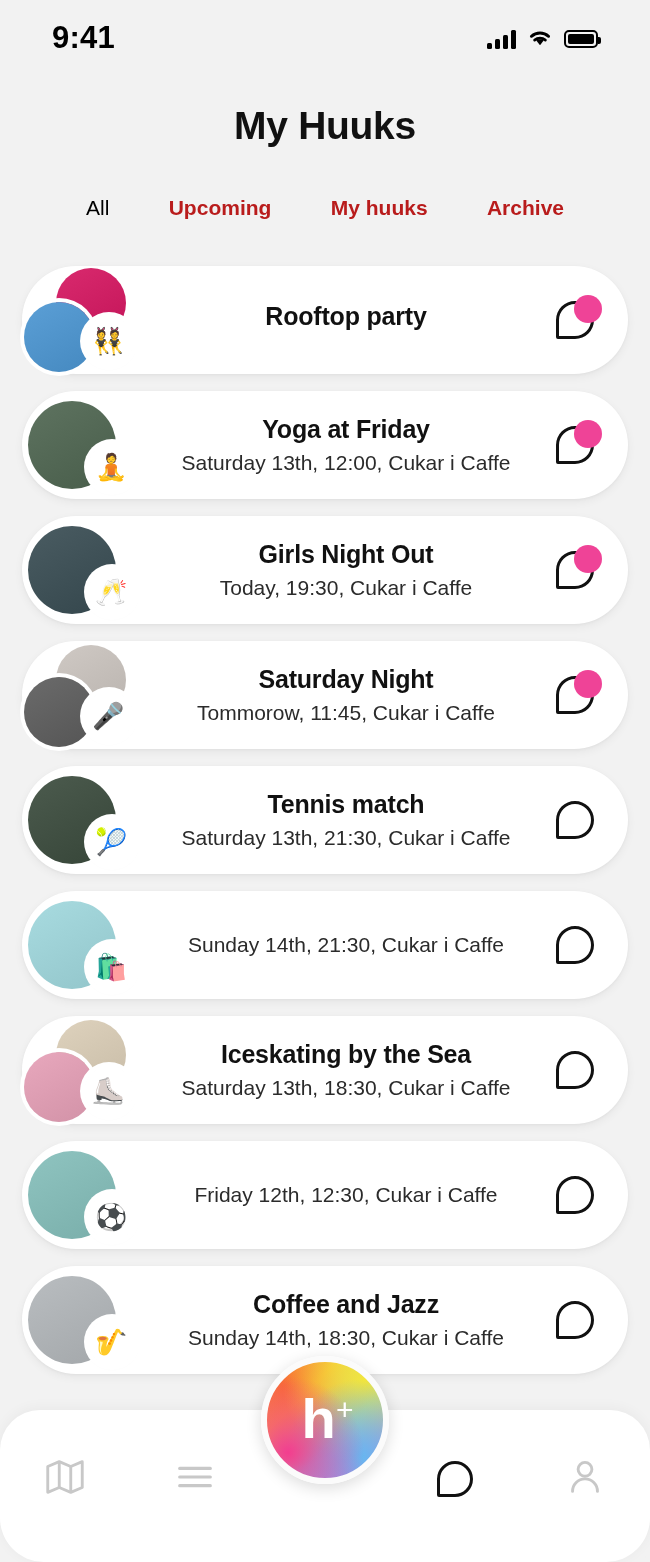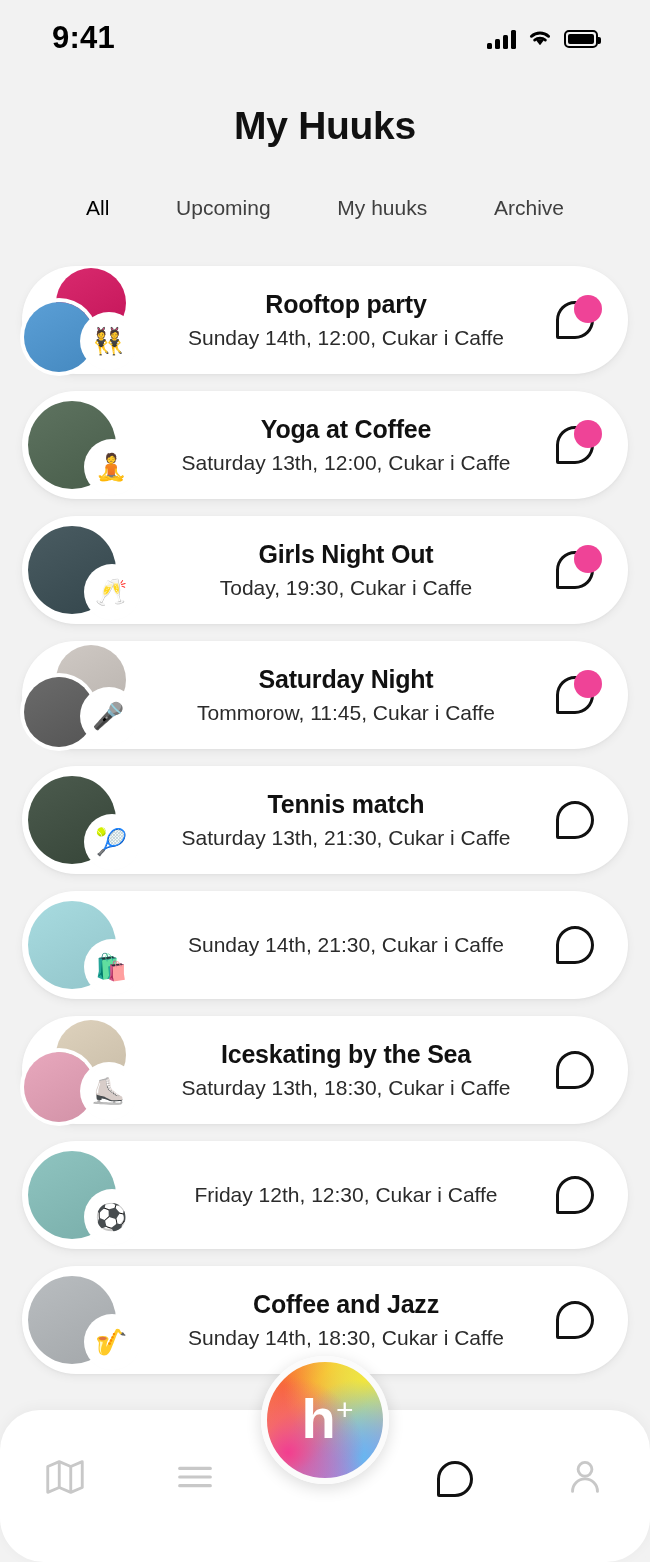--- a/index.html
+++ b/index.html
@@ -86,22 +86,22 @@
   .tabs {
     position: absolute;
     top: 196px; left: 0; right: 0;
     display: flex;
     justify-content: center;
     gap: 16px;
     padding: 0 86px;
   }
   .tab {
     font-size: 21px;
-    color: #404040;
-    font-weight: 400;
+    color: #b91c1c;
+    font-weight: 700;
     white-space: nowrap;
     flex: 0 0 auto;
     cursor: pointer;
   }
   .tab.active { color: #000; font-weight: 500; }
   .tab-gap { flex: 1 1 auto; }
 
   
   .list {
     position: absolute;
@@ -342,34 +342,33 @@
 
   <div class="list" id="huuk-list">
       <div class="card">
         <div class="avatars trio">
           <span class="av back" style="background:linear-gradient(150deg,#d92a6e,#c31458)"></span>
           <span class="av front" style="background:linear-gradient(150deg,#5b9fd6,#4589c0)"></span>
           <span class="emoji">👯</span>
         </div>
         <div class="card-text">
           <div class="card-title">Rooftop party</div>
-          <div class="card-sub">Sunday 14th, 12:00, Cukar i Caffe</div>
         </div>
         <div class="chat-btn">
           <span class="chat-shape"></span>
           <span class="chat-badge" style="background:#ef4397"></span>
         </div>
       </div>
       <div class="card">
         <div class="avatars single">
           <span class="av main" style="background:linear-gradient(150deg,#5e7360,#485d4a)"></span>
           <span class="emoji">🧘</span>
         </div>
         <div class="card-text">
-          <div class="card-title">Yoga at Coffee</div>
+          <div class="card-title">Yoga at Friday</div>
           <div class="card-sub">Saturday 13th, 12:00, Cukar i Caffe</div>
         </div>
         <div class="chat-btn">
           <span class="chat-shape"></span>
           <span class="chat-badge" style="background:#ef4397"></span>
         </div>
       </div>
       <div class="card">
         <div class="avatars single">
           <span class="av main" style="background:linear-gradient(150deg,#4a5c62,#34464c)"></span>

